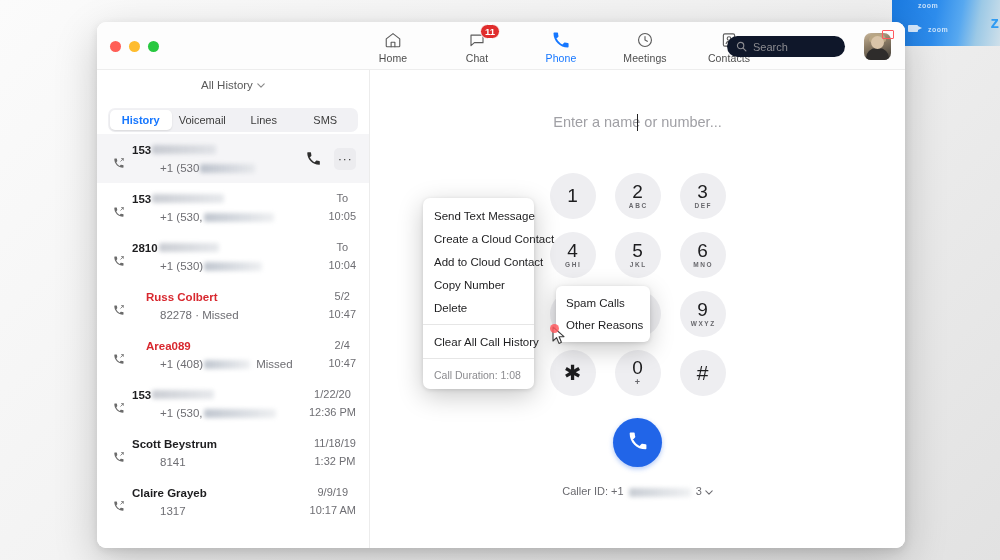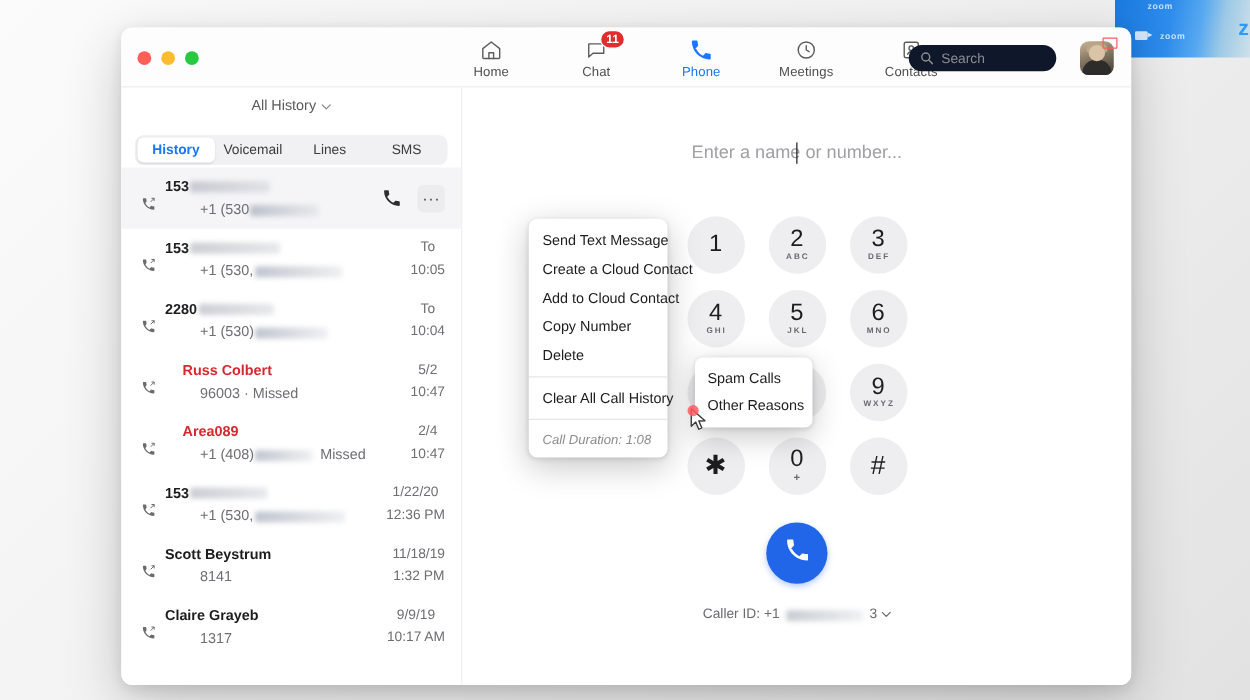--- a/index.html
+++ b/index.html
@@ -380,21 +380,21 @@
     width: 62px; height: 9px;
     border-radius: 2px;
     background: linear-gradient(90deg, rgba(160,168,180,.58), rgba(205,210,216,.30));
     filter: blur(2.3px);
     margin: 0 2px;
   }
 
   
   #context-menu {
     position: absolute;
-    left: 326px; top: 153px;
+    left: 326px; top: 176px;
     width: 111px;
     background: #ffffff;
     border-radius: 7px;
     box-shadow: 0 7px 26px rgba(0,0,0,.22), 0 1px 4px rgba(0,0,0,.12);
     padding: 6px 0 4px 0;
     z-index: 50;
     font-size: 11.5px;
   }
   .menu-item {
     height: 23px;
@@ -418,21 +418,20 @@
     height: 1px;
     background: #e6e6e6;
     margin: 5px 0;
   }
   .menu-footer {
     height: 21px;
     display: flex; align-items: center;
     padding: 0 11px;
     font-size: 10.5px;
     color: #8c8c90;
-    font-style: italic;
   }
 
   
   #submenu {
     position: absolute;
     left: 459px; top: 264px;
     width: 94px;
     background: #ffffff;
     border-radius: 6px;
     box-shadow: 0 7px 24px rgba(0,0,0,.22), 0 1px 4px rgba(0,0,0,.12);
@@ -612,21 +611,21 @@
           </div>
           <div class="call-row">
             <span class="row-dir-icon">
               <svg width="12" height="12" viewBox="0 0 24 24" fill="currentColor">
                 <path d="M6.6 11.2c1.5 2.9 3.8 5.2 6.7 6.7l2.2-2.2c.3-.3.7-.4 1-.3 1.1.4 2.3.6 3.5.6.6 0 1 .4 1 1v3.4c0 .6-.4 1-1 1C10.4 21.4 2.6 13.6 2.6 4c0-.6.4-1 1-1H7c.6 0 1 .4 1 1 0 1.2.2 2.4.6 3.5.1.4 0 .8-.3 1z"></path>
                 <path d="M15.5 8.5l5-5M17 3.2h3.6v3.6" fill="none" stroke="currentColor" stroke-width="1.6" stroke-linecap="round"></path>
               </svg>
             </span>
             <div class="row-texts">
               <div class="row-name">
-                <span>2280</span>
+                <span>2810</span>
                 <span class="blur-chip" style="width:60px"></span>
               </div>
               <div class="row-sub">
                 <span>+1 (530)</span>
                 <span class="blur-chip sub" style="width:58px"></span>
               </div>
             </div>
             <div class="row-meta">
               <span class="mdate">To</span>
               <span class="mtime">10:04</span>
@@ -637,21 +636,21 @@
               <svg width="12" height="12" viewBox="0 0 24 24" fill="currentColor">
                 <path d="M6.6 11.2c1.5 2.9 3.8 5.2 6.7 6.7l2.2-2.2c.3-.3.7-.4 1-.3 1.1.4 2.3.6 3.5.6.6 0 1 .4 1 1v3.4c0 .6-.4 1-1 1C10.4 21.4 2.6 13.6 2.6 4c0-.6.4-1 1-1H7c.6 0 1 .4 1 1 0 1.2.2 2.4.6 3.5.1.4 0 .8-.3 1z"></path>
                 <path d="M15.5 8.5l5-5M17 3.2h3.6v3.6" fill="none" stroke="currentColor" stroke-width="1.6" stroke-linecap="round"></path>
               </svg>
             </span>
             <div class="row-texts">
               <div class="row-name">
                 <span>Russ Colbert</span>
               </div>
               <div class="row-sub">
-                <span>96003 · Missed</span>
+                <span>82278 · Missed</span>
               </div>
             </div>
             <div class="row-meta">
               <span class="mdate">5/2</span>
               <span class="mtime">10:47</span>
             </div>
           </div>
           <div class="call-row missed">
             <span class="row-dir-icon">
               <svg width="12" height="12" viewBox="0 0 24 24" fill="currentColor">

